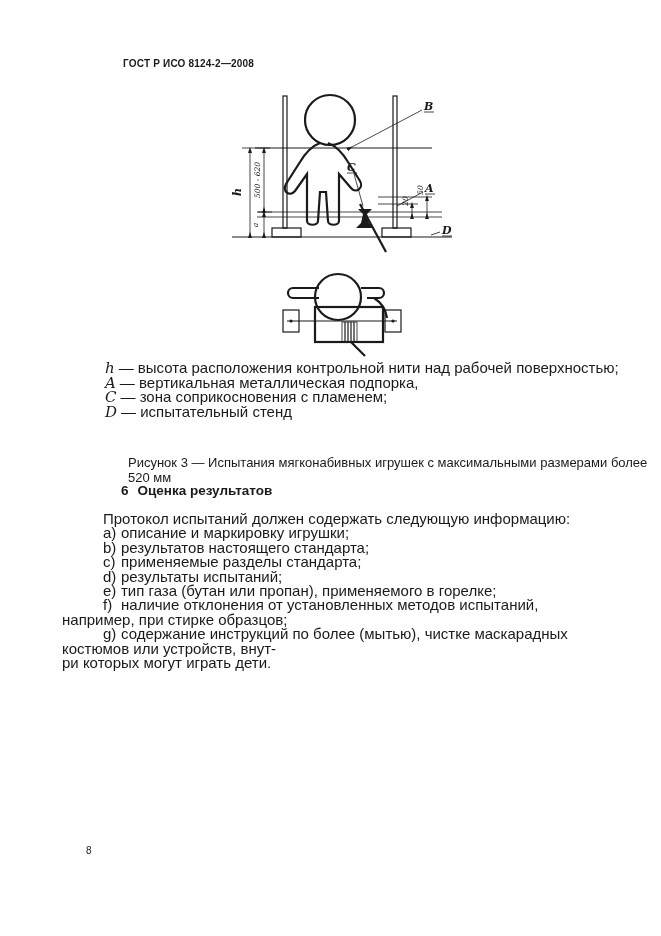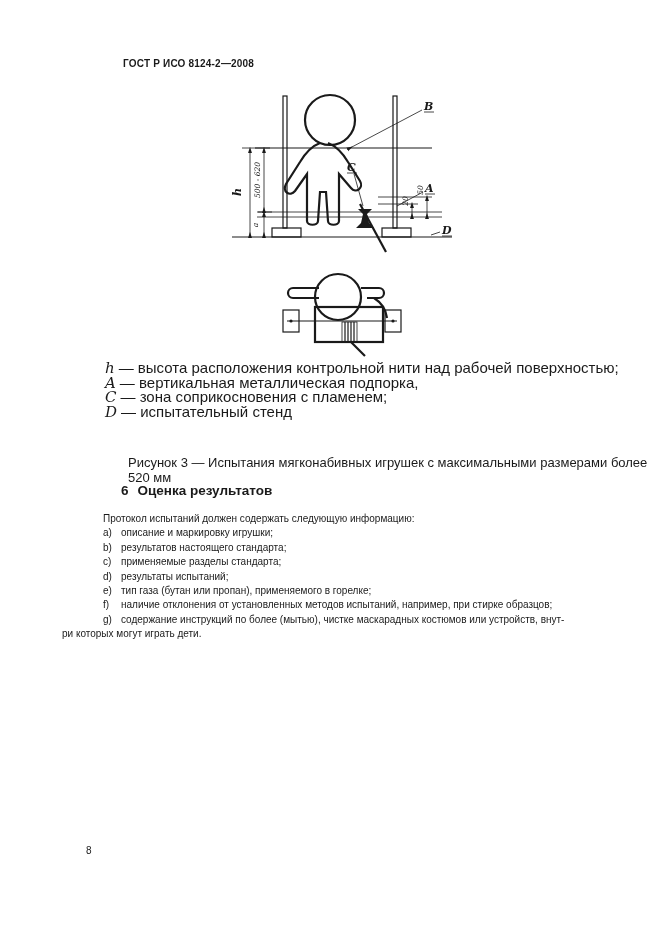--- a/index.html
+++ b/index.html
@@ -16,21 +16,21 @@
   svg .thin{stroke:#1a1a1a;fill:none;stroke-width:0.8;}
   svg .fillb{fill:#1a1a1a;stroke:none;}
   svg text{fill:#1a1a1a;font-family:"DejaVu Serif", serif;font-style:italic;}
   .lab{font-size:11px;font-weight:bold;}
   .dim{font-size:7.5px;}
   .legend{left:105px;top:361px;font-size:15px;line-height:13.6px;}
   .legend .sym{font-family:"DejaVu Serif", serif;font-style:italic;margin-right:4px;}
   .caption{left:128px;top:455px;font-size:13px;}
   .sec-heading{left:93px;top:483px;font-size:13.5px;font-weight:bold;margin-left:28px;}
   .sec-heading .num{margin-right:9px;}
-  .bodytext{left:62px;top:512px;width:540px;font-size:10px;line-height:14.4px;}
+  .bodytext{left:62px;top:512px;width:540px;font-size:15px;line-height:14.4px;}
   .bodytext .indent{text-indent:41px;}
   .bodytext .marker{display:inline-block;min-width:15px;margin-right:3px;text-indent:0;}
   .pageno{left:86px;top:845px;font-size:10px;}
 </style>
 </head>
 <body>
 
 <div class="abs doc-header">ГОСТ Р ИСО 8124-2—2008</div>
 
 <svg class="abs" style="left:228px;top:84px;" width="230" height="172" viewBox="0 0 230 172">

